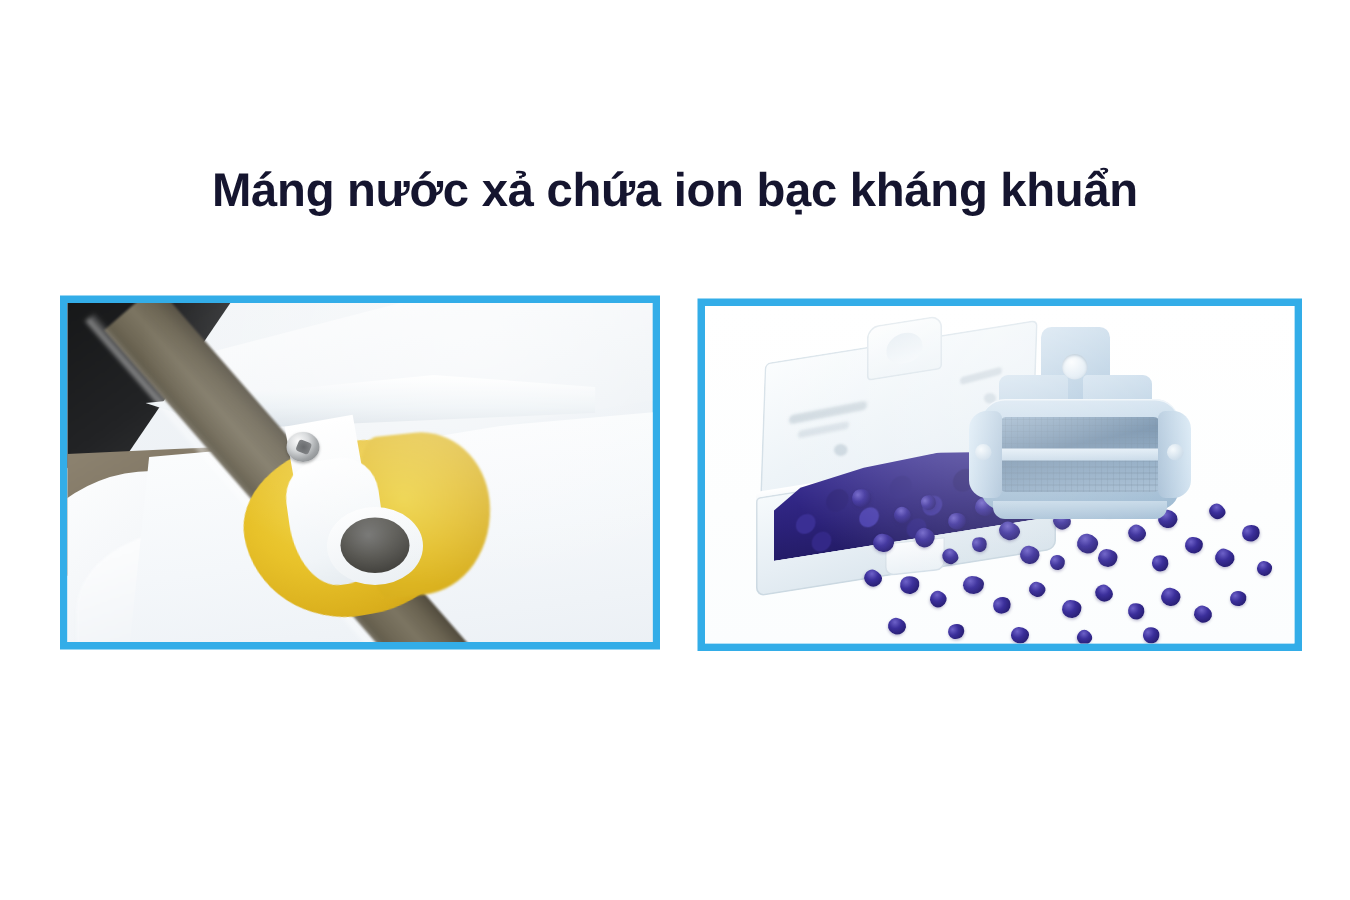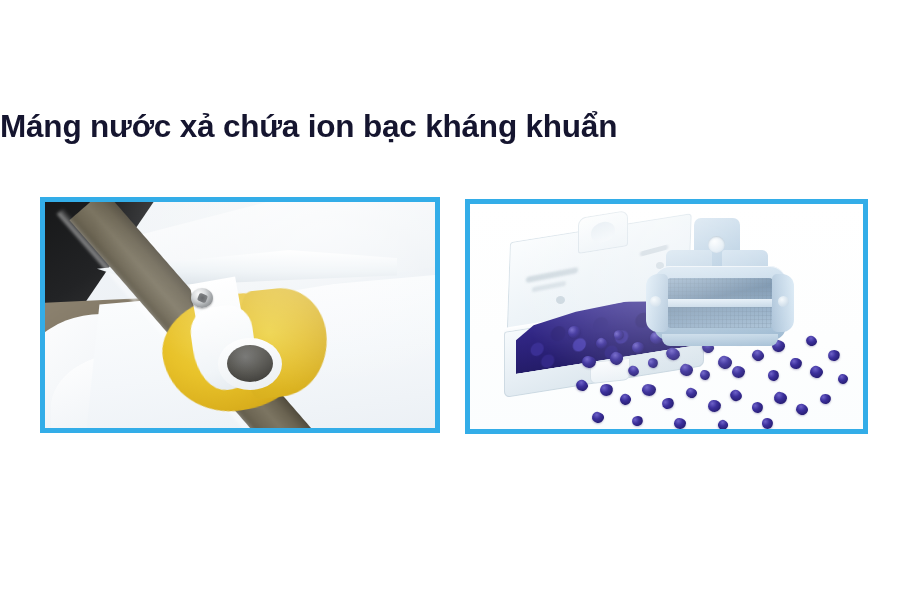--- a/index.html
+++ b/index.html
@@ -20,21 +20,21 @@
     height: 600px;
     background: #ffffff;
   }
 
   
   .title {
     position: absolute;
     left: 0;
     top: 107px;
     width: 900px;
-    text-align: left;
+    text-align: center;
     font-size: 31.5px;
     font-weight: bold;
     letter-spacing: -0.2px;
     color: #15152f;
     line-height: 1.25;
     white-space: nowrap;
   }
 
   
   .photo-frame {

